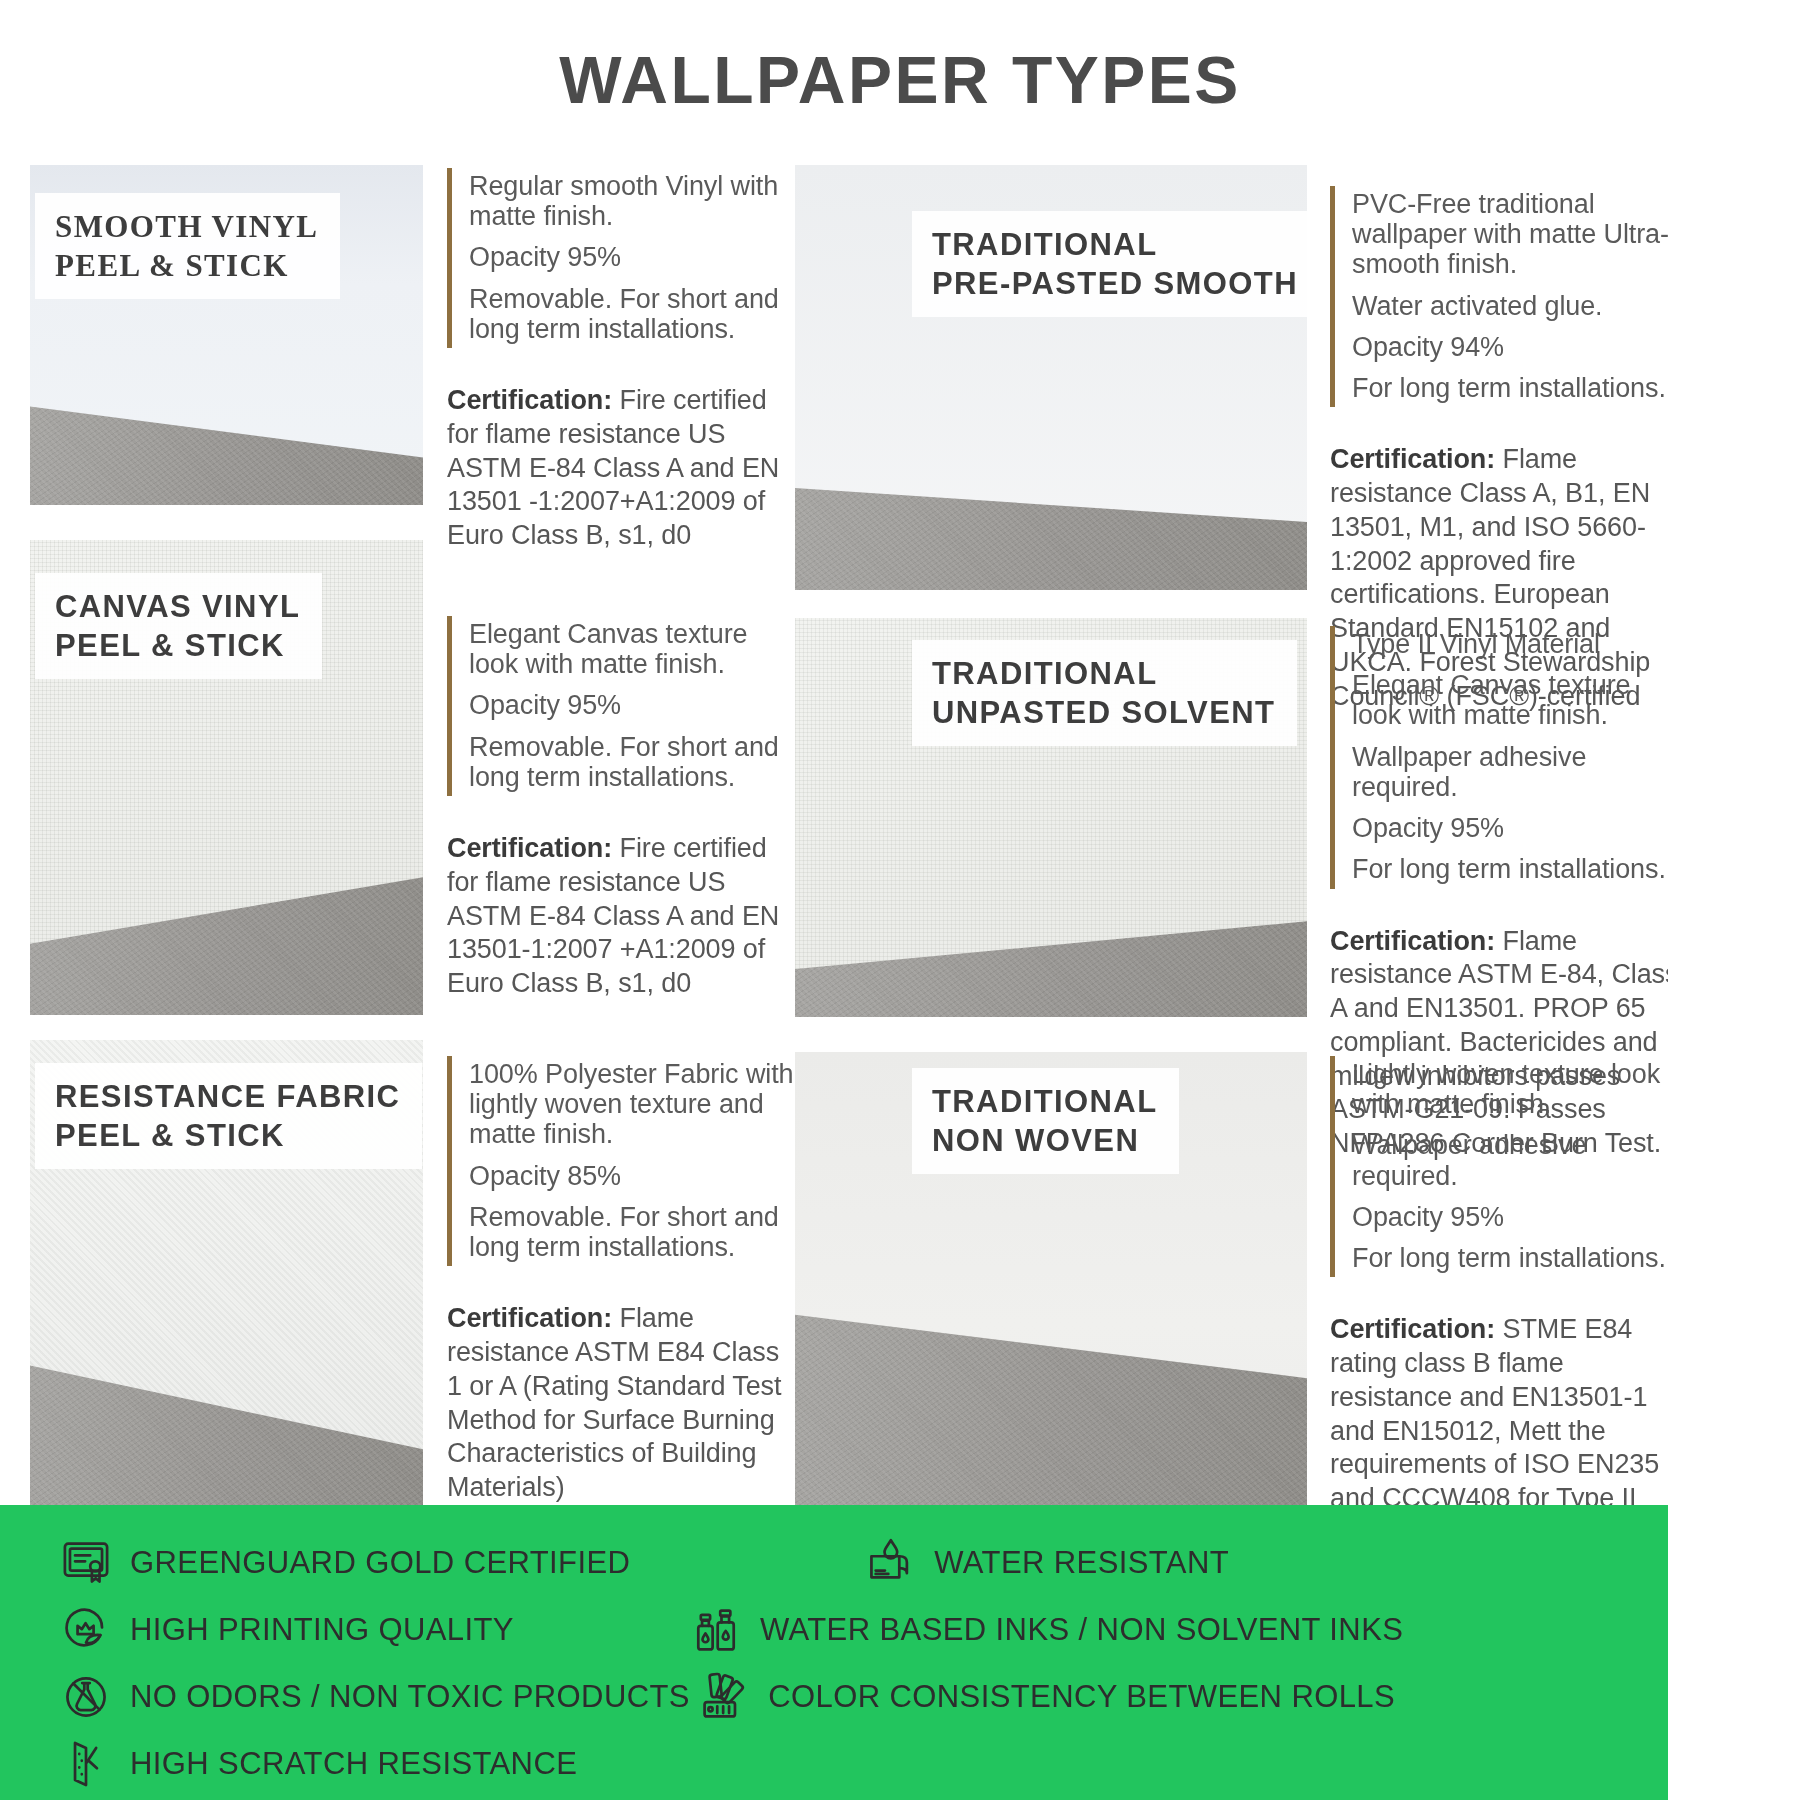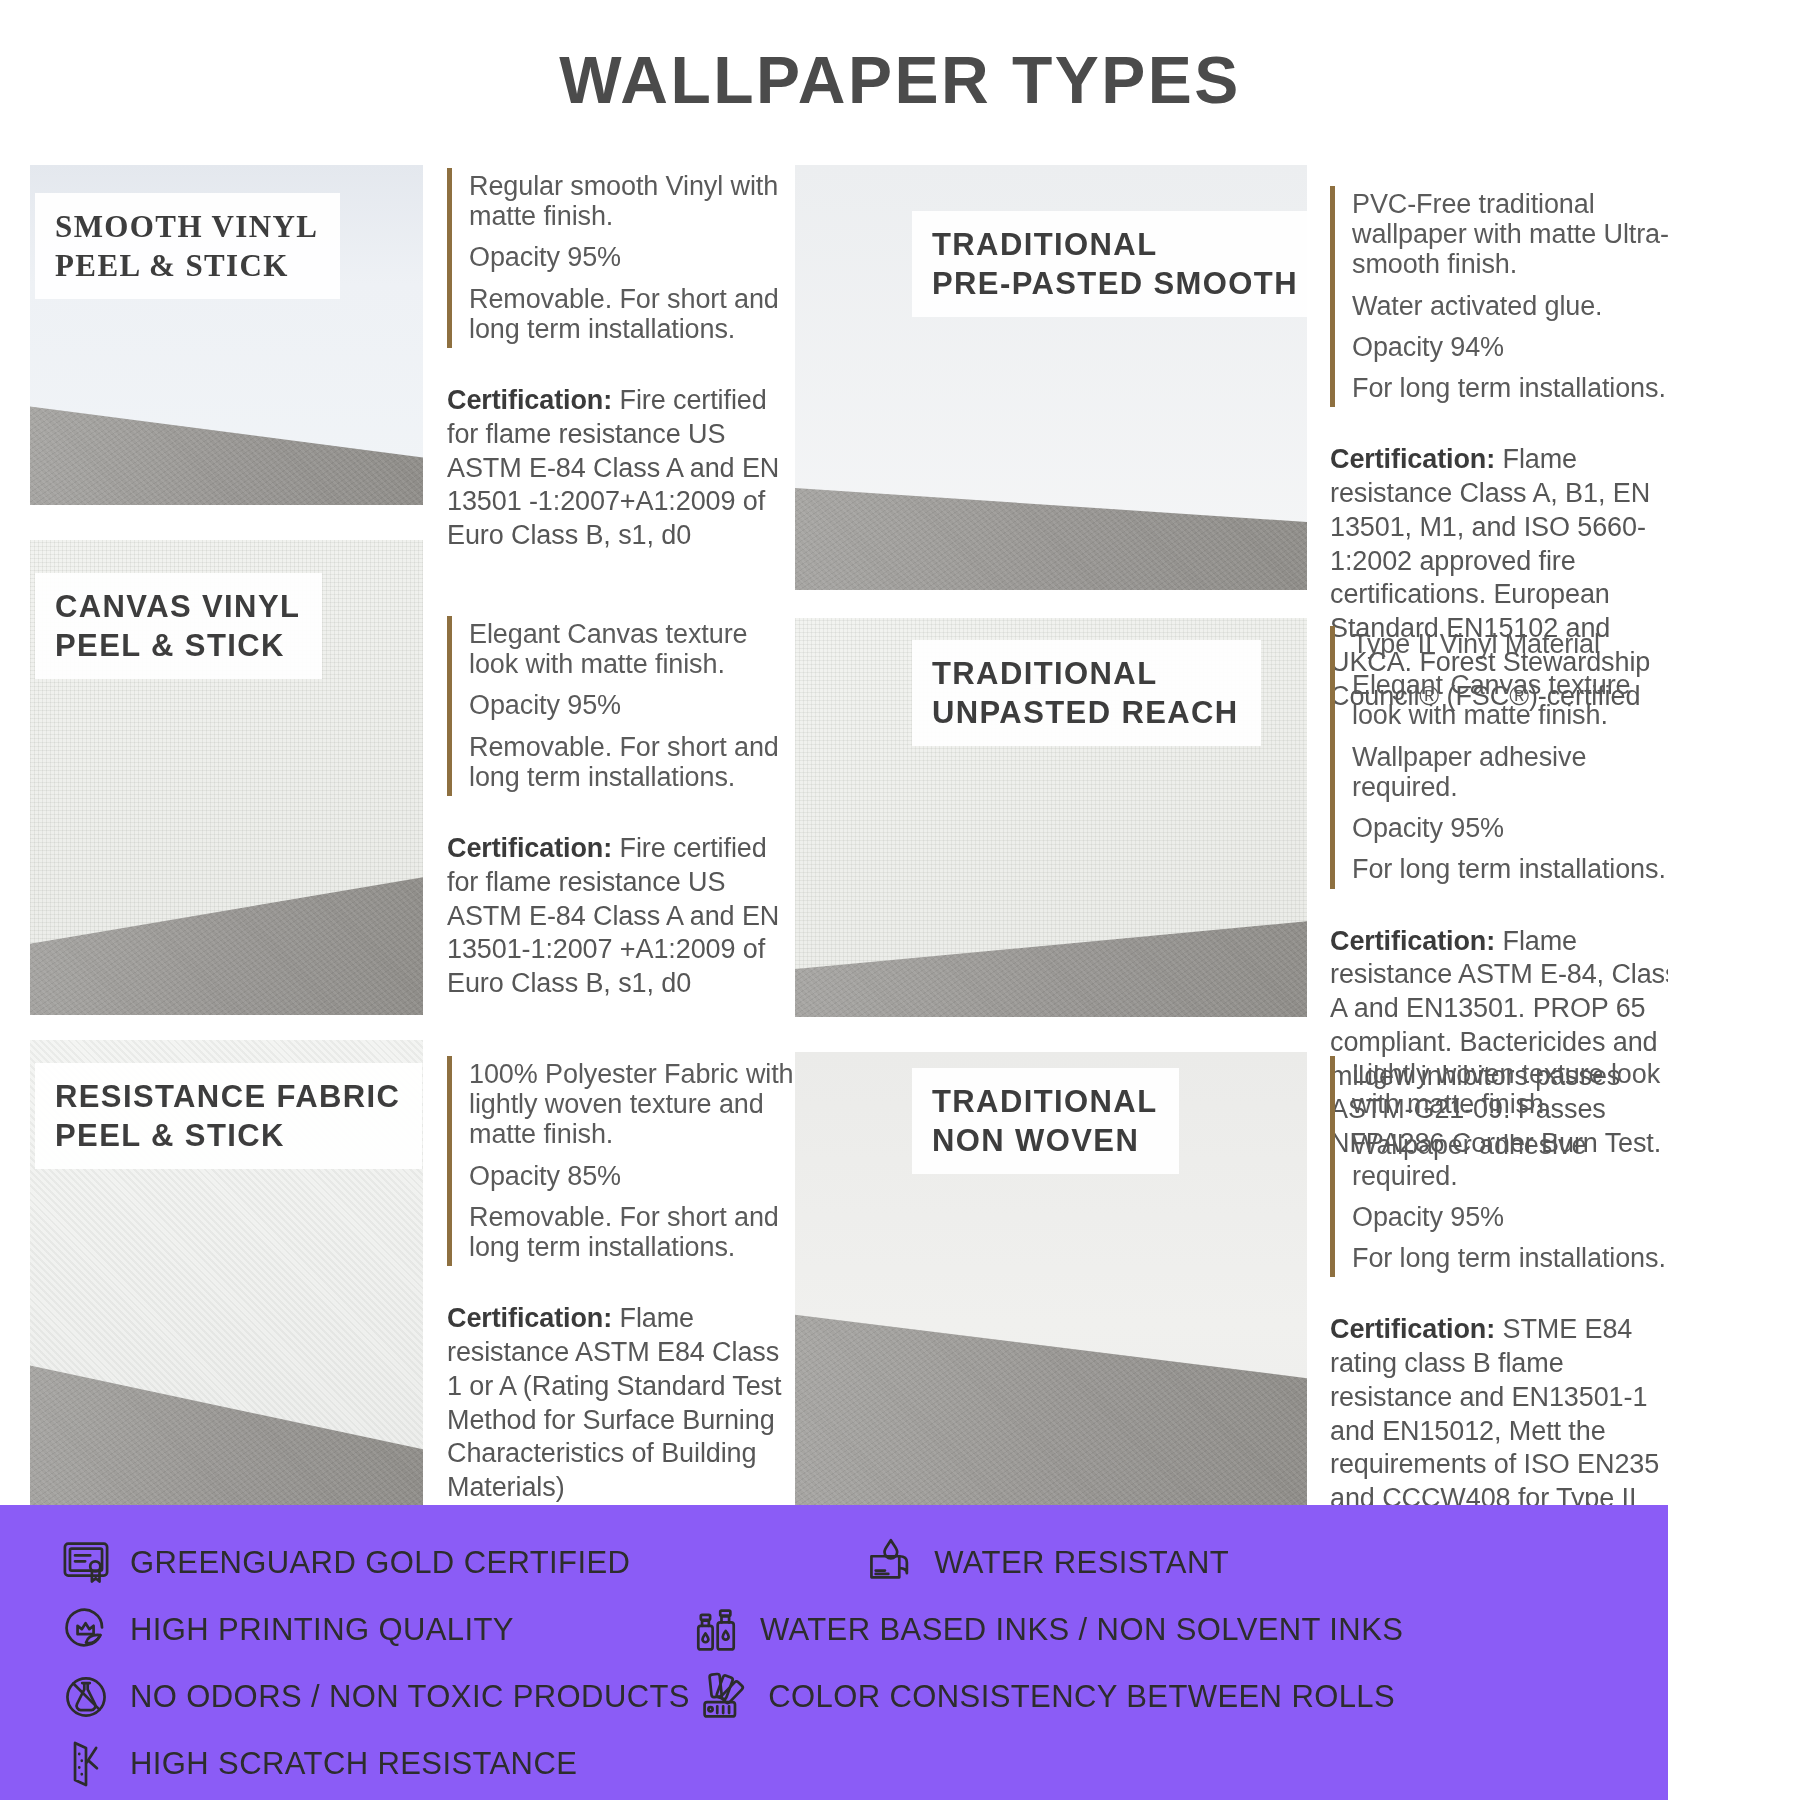--- a/index.html
+++ b/index.html
@@ -67,21 +67,21 @@
 
   .photo--5{left:30px;top:1040px;width:393px;height:465px;}
   .photo--5 .photo-label{left:5px;top:23px;}
   .text--5{left:447px;top:1056px;width:352px;}
 
   .photo--6{left:795px;top:1052px;width:512px;height:453px;}
   .photo--6 .photo-label{left:117px;top:16px;}
   .text--6{left:1330px;top:1056px;width:356px;}
 
   
-  .footer{position:absolute;left:0;top:1505px;width:1800px;height:295px;background:#8b5cf6;}
+  .footer{position:absolute;left:0;top:1505px;width:1800px;height:295px;background:#22c55e;}
   .features{position:absolute;display:flex;flex-direction:column;}
   .features--left{left:58px;top:24px;}
   .features--mid{left:688px;top:24px;align-items:center;}
   .feat{display:flex;align-items:center;height:67px;}
   .ficon{width:56px;height:56px;flex:0 0 56px;display:flex;align-items:center;justify-content:center;}
   .ficon svg{width:54px;height:54px;}
   .flabel{margin-left:16px;font-size:31px;color:#2d2d2d;letter-spacing:0.4px;white-space:nowrap;}
 </style>
 </head>
 <body>
@@ -145,21 +145,21 @@
     <p class="cert">
       <span class="cert-label">Certification:</span>
       <span>Fire certified for flame resistance US ASTM E-84 Class A and EN 13501-1:2007 +A1:2009 of Euro Class B, s1, d0</span>
     </p>
   </div>
 
   <div class="photo photo--4">
     <div class="sample sample--canvas" style="clip-path:polygon(0 0,100% 0,100% 76%,0 88%);"></div>
     <div class="photo-label">
       <span>TRADITIONAL</span>
-      <span>UNPASTED REACH</span>
+      <span>UNPASTED SOLVENT</span>
     </div>
   </div>
   <div class="textcol text--4">
     <div class="desc">
         <p>Type II Vinyl Material</p>
         <p>Elegant Canvas texture look with matte finish.</p>
         <p>Wallpaper adhesive required.</p>
         <p>Opacity 95%</p>
         <p>For long term installations.</p>
       </div>

